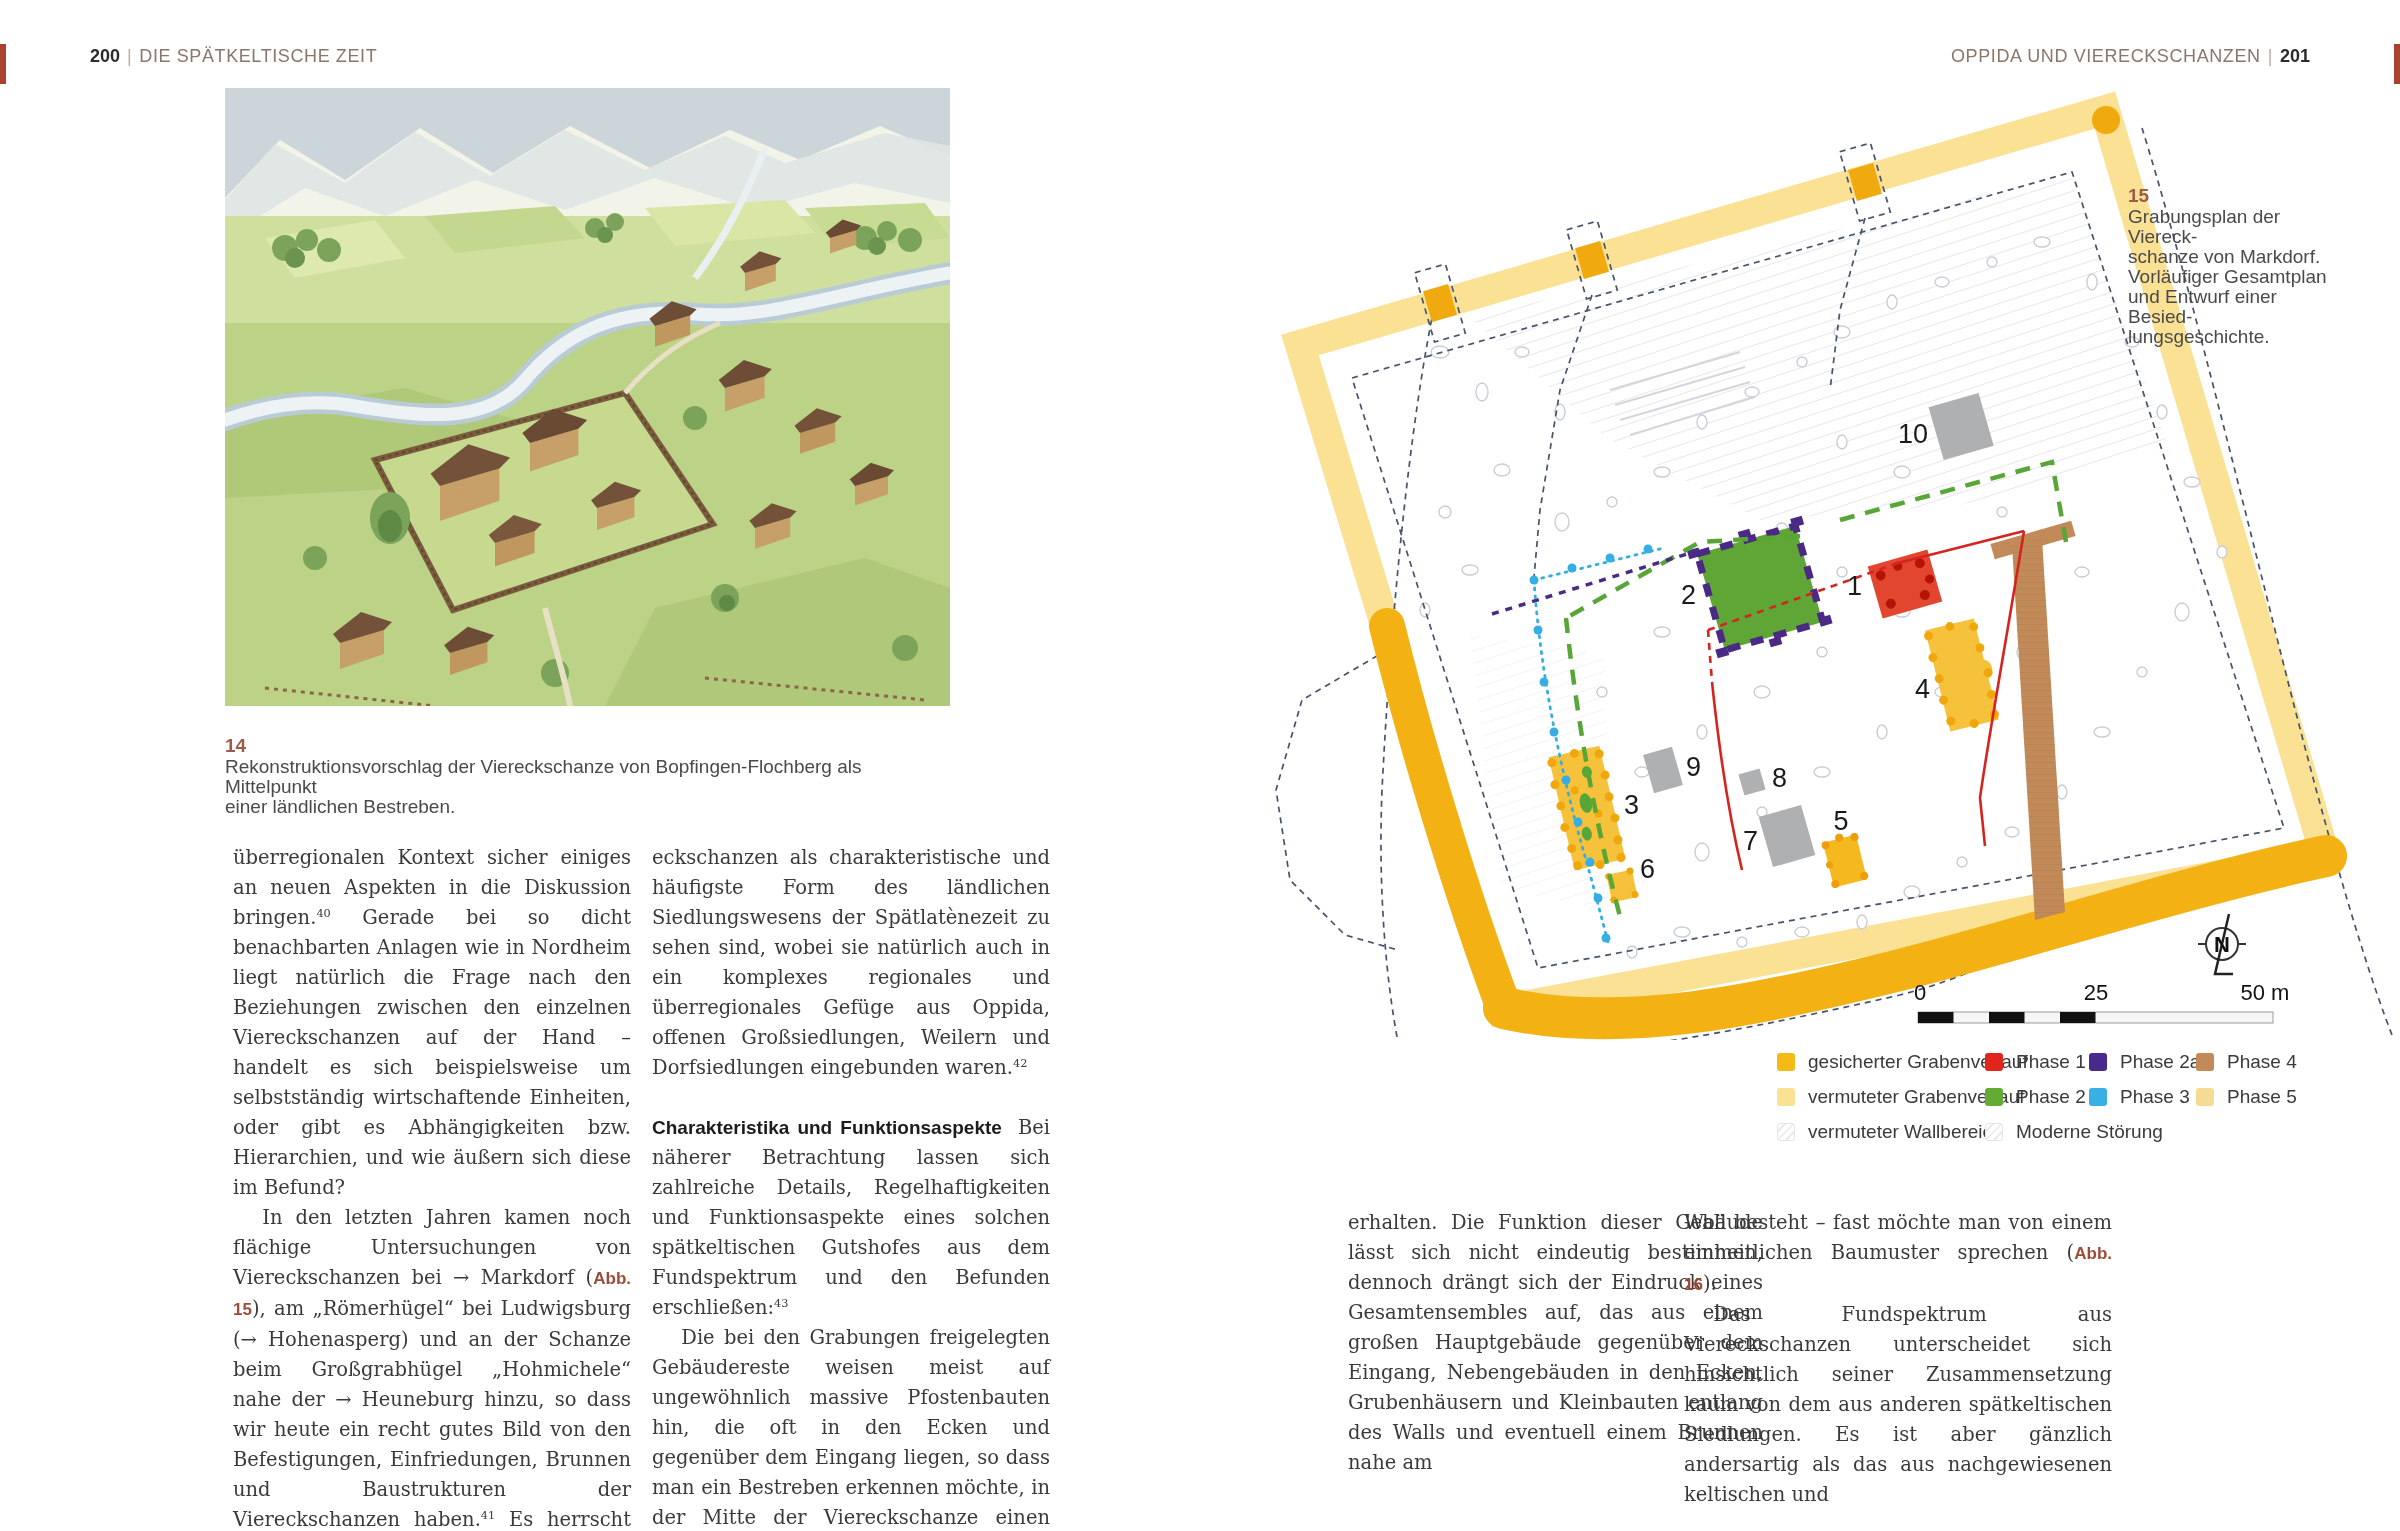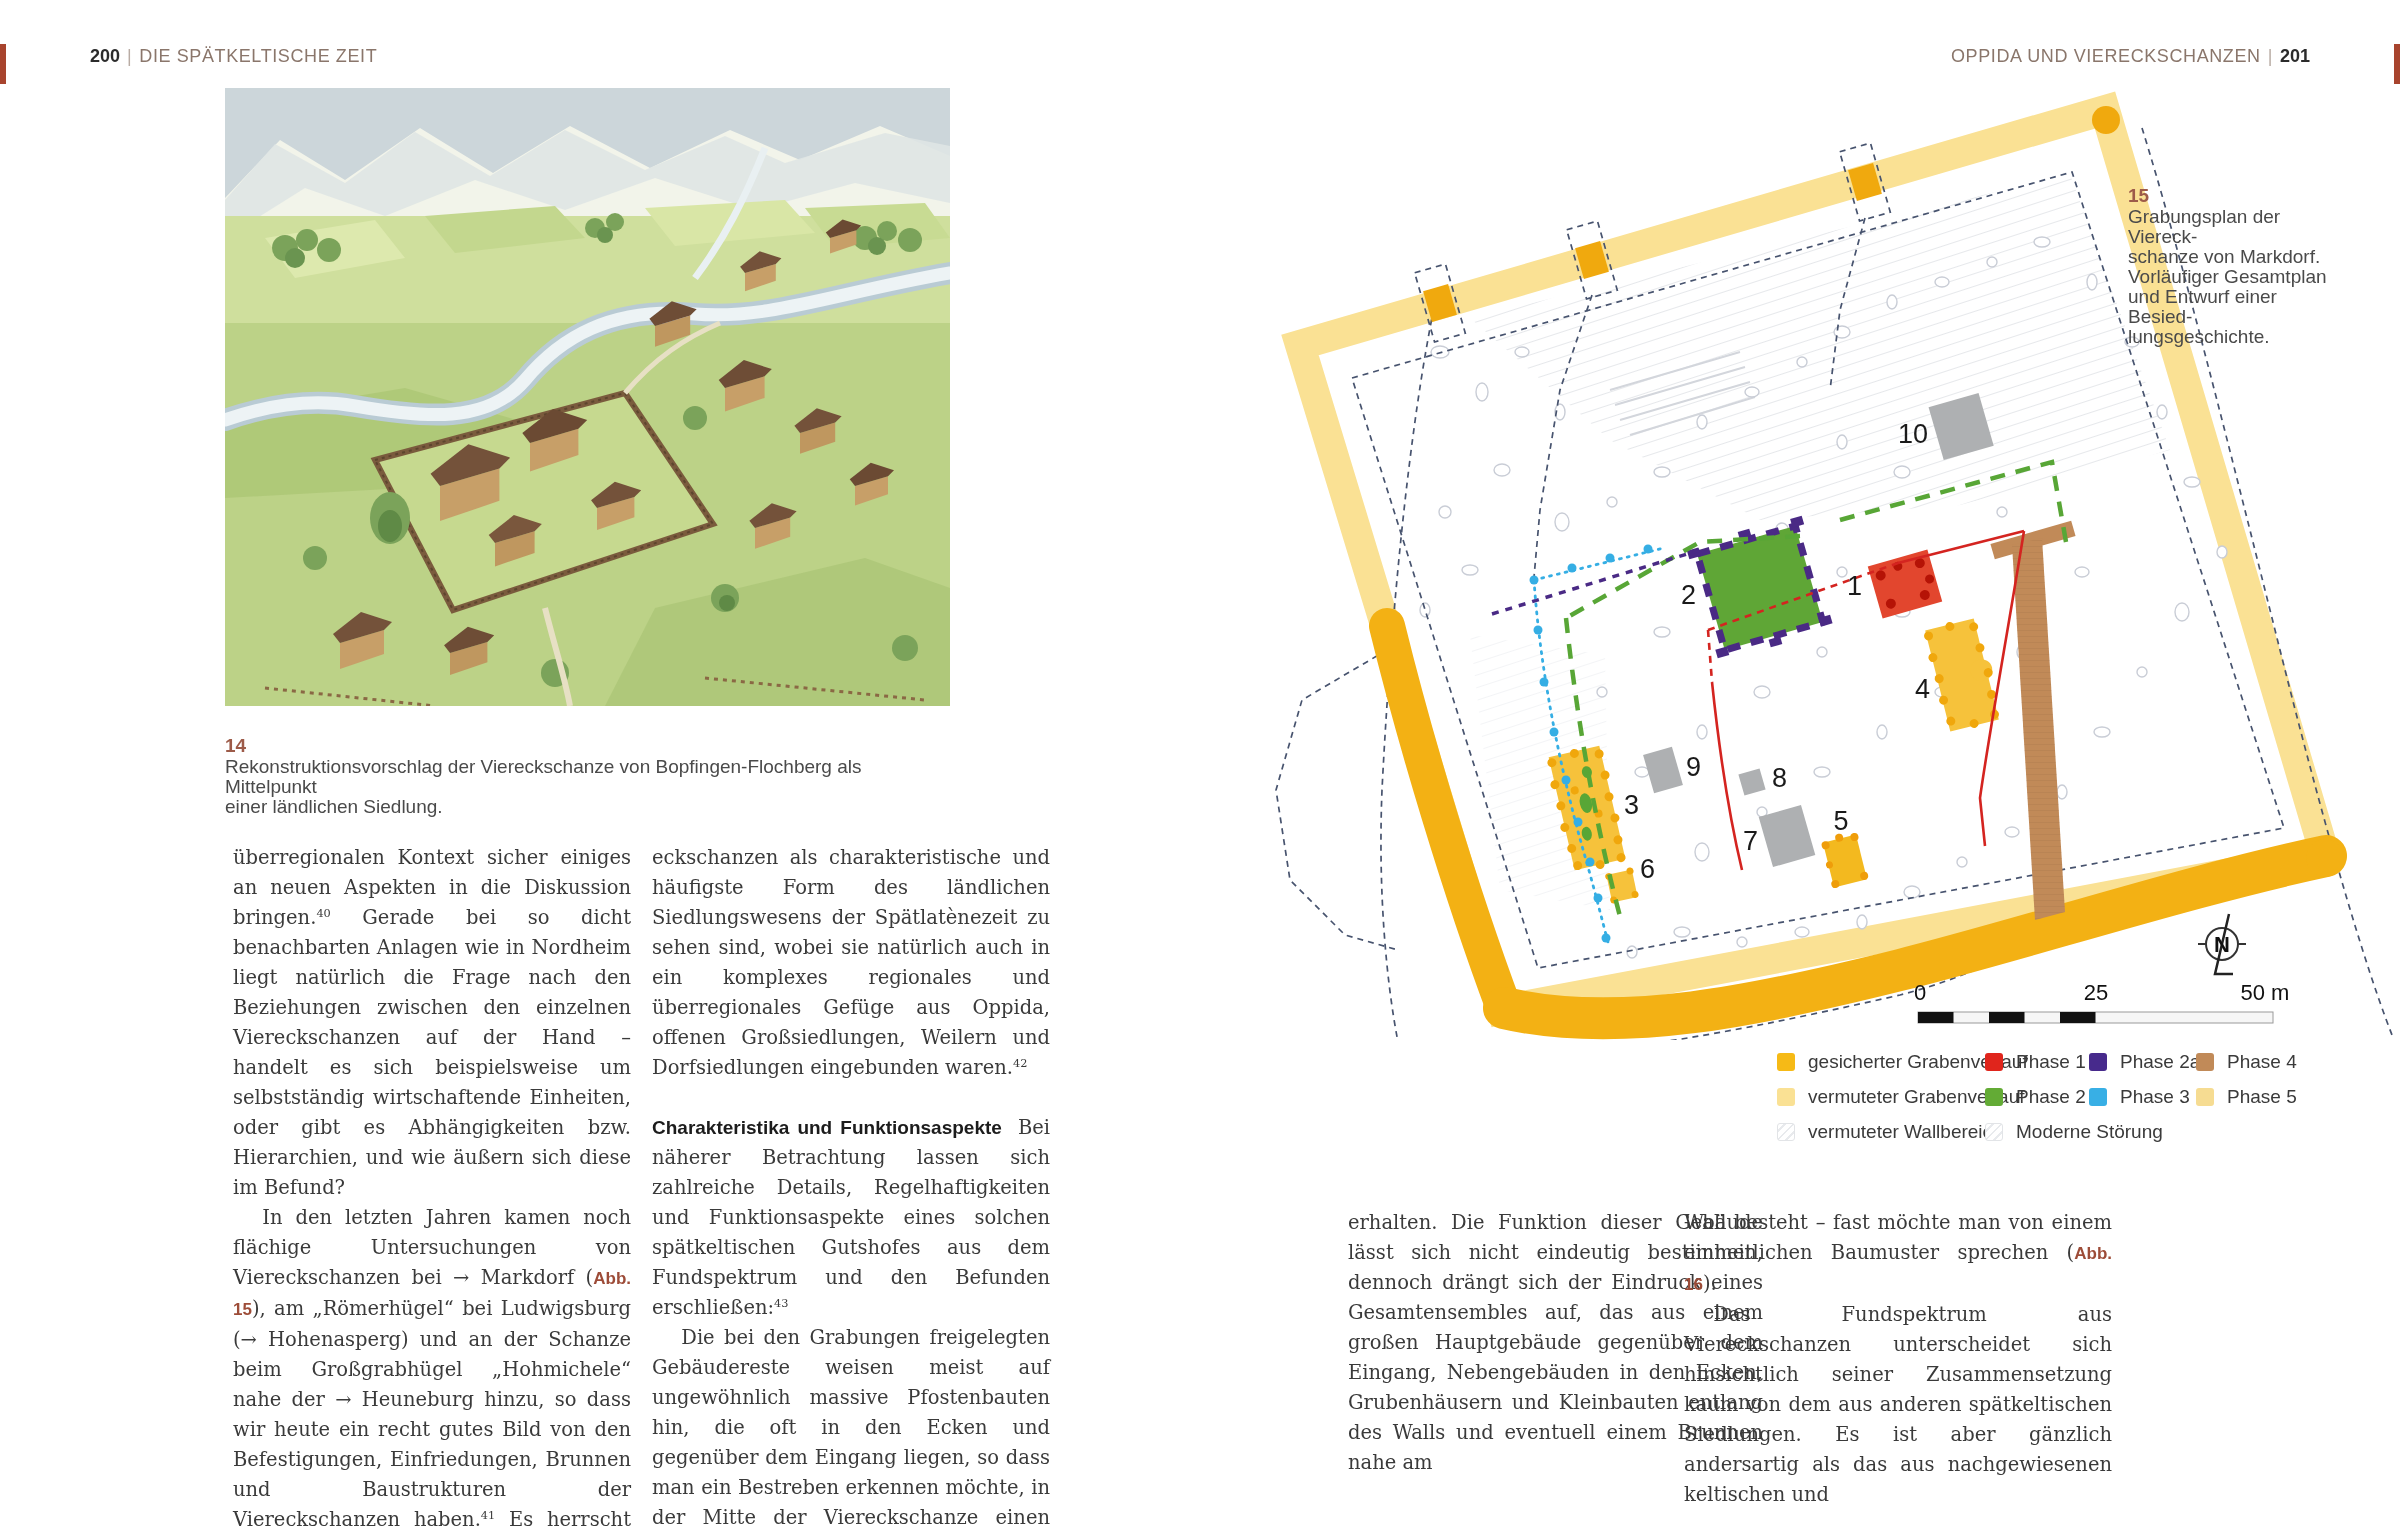--- a/index.html
+++ b/index.html
@@ -167,21 +167,21 @@
     <path d="M320,520 C330,560 340,590 345,618" stroke="#e7e0c4" stroke-width="6" fill="none"></path>
     <path d="M400,305 C430,270 460,250 495,235" stroke="#e7e0c4" stroke-width="5" fill="none"></path>
 
     <path d="M40,600 L210,618 M480,590 L700,612" stroke="#8a6844" stroke-width="3" stroke-dasharray="4 5" fill="none"></path>
   </svg>
 
   <div id="caption14">
     <div class="fig-num">14</div>
     <div class="fig-caption">
         <div>Rekonstruktionsvorschlag der Viereckschanze von Bopfingen-Flochberg als Mittelpunkt</div>
-        <div>einer ländlichen Siedlung.</div>
+        <div>einer ländlichen Bestreben.</div>
       </div>
   </div>
 
   <div class="textcol" style="left:233px;top:843px;">
       <p class="body-p">überregionalen Kontext sicher einiges an neuen Aspekten in die Diskussion bringen.<sup>40</sup> Gerade bei so dicht benachbarten Anlagen wie in Nordheim liegt natürlich die Frage nach den Beziehungen zwischen den einzelnen Viereckschanzen auf der Hand – handelt es sich beispielsweise um selbstständig wirtschaftende Einheiten, oder gibt es Abhängigkeiten bzw. Hierarchien, und wie äußern sich diese im Befund?</p>
       <p class="body-p indent">In den letzten Jahren kamen noch flächige Untersuchungen von Viereckschanzen bei → Markdorf (<span class="abb">Abb. 15</span>), am „Römerhügel“ bei Ludwigsburg (→ Hohenasperg) und an der Schanze beim Großgrabhügel „Hohmichele“ nahe der → Heuneburg hinzu, so dass wir heute ein recht gutes Bild von den Befestigungen, Einfriedungen, Brunnen und Baustrukturen der Viereckschanzen haben.<sup>41</sup> Es herrscht weitgehend Konsens darüber, dass die Vier-</p>
     </div>
   <div class="textcol" style="left:652px;top:843px;">
       <p class="body-p">eckschanzen als charakteristische und häufigste Form des ländlichen Siedlungswesens der Spätlatènezeit zu sehen sind, wobei sie natürlich auch in ein komplexes regionales und überregionales Gefüge aus Oppida, offenen Großsiedlungen, Weilern und Dorfsiedlungen eingebunden waren.<sup>42</sup></p>
       <p class="body-p space-before"><span class="run-head">Charakteristika und Funktionsaspekte</span>Bei näherer Betrachtung lassen sich zahlreiche Details, Regelhaftigkeiten und Funktionsaspekte eines solchen spätkeltischen Gutshofes aus dem Fundspektrum und den Befunden erschließen:<sup>43</sup></p>

